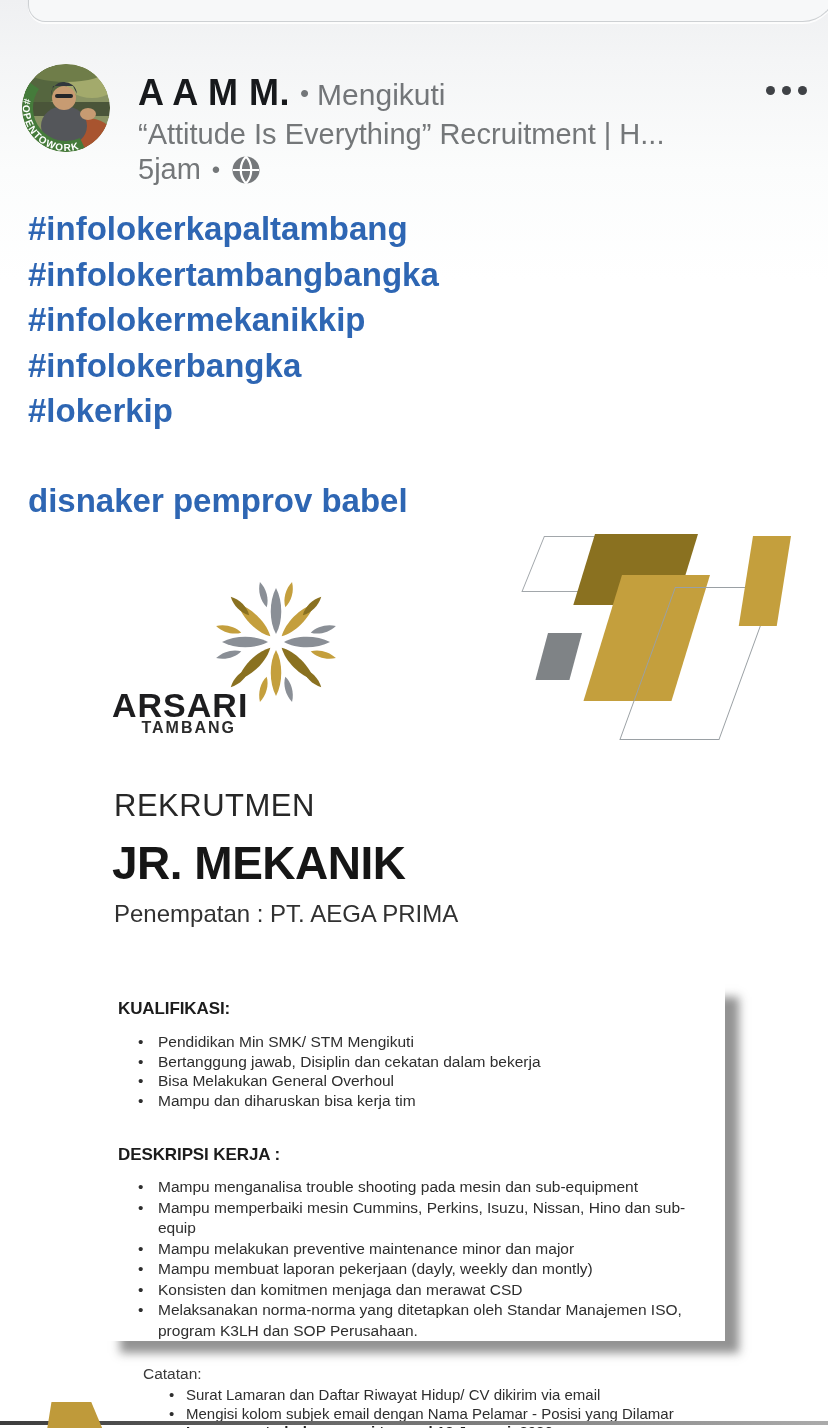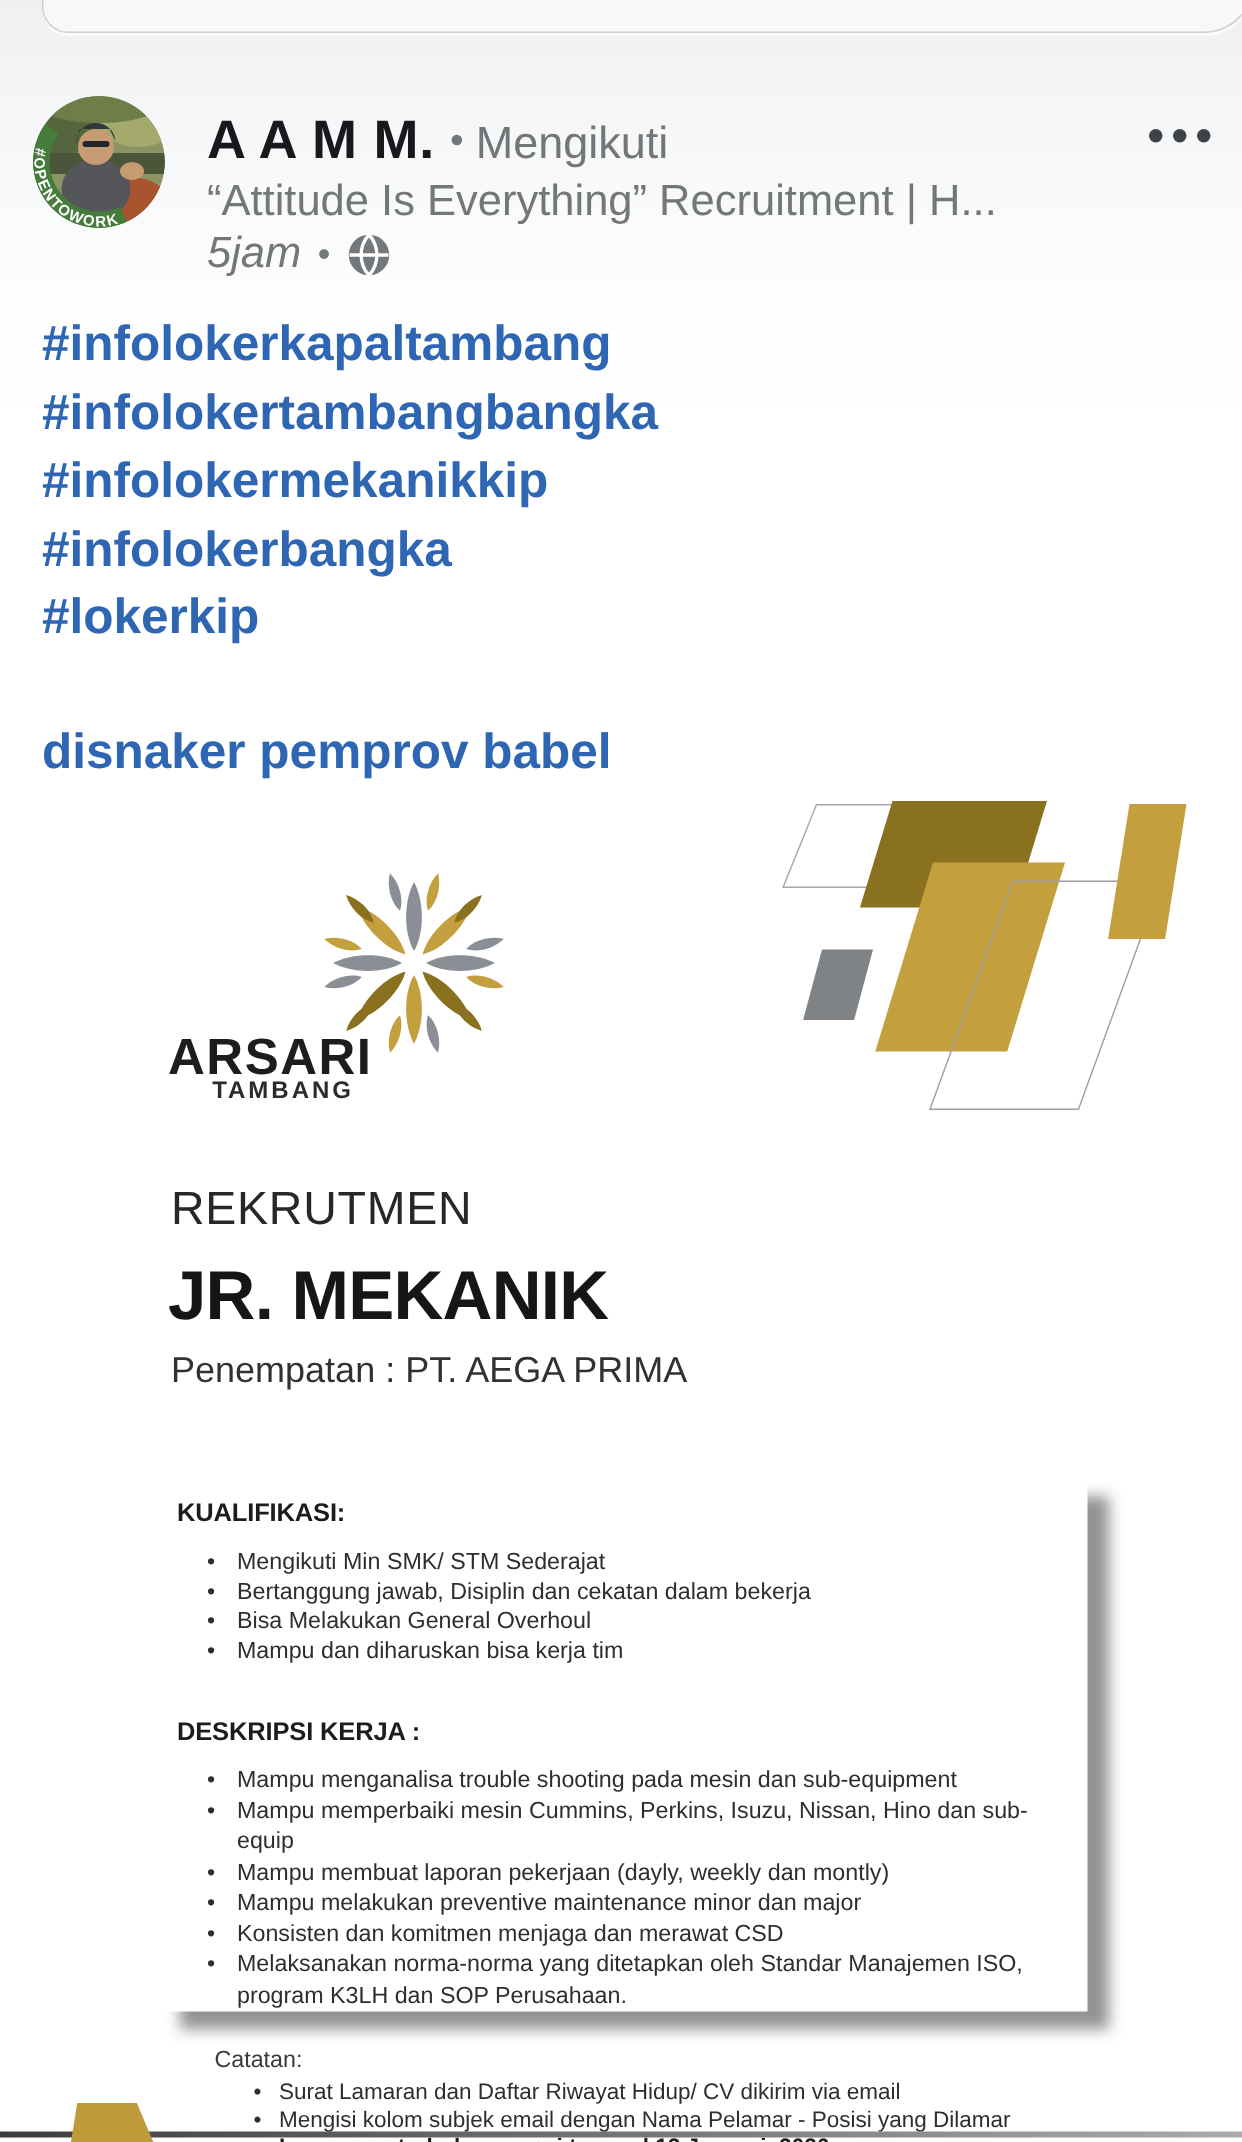--- a/index.html
+++ b/index.html
@@ -19,21 +19,21 @@
   .avatar{position:absolute;left:22px;top:64px;width:88px;height:88px;border-radius:50%;}
   .name-row{position:absolute;left:138px;top:72px;white-space:nowrap;}
   .name{font-size:36px;font-weight:bold;color:#17191c;letter-spacing:.5px;}
   .follow-sep{font-size:26px;color:#737679;margin:0 8px 0 10px;vertical-align:3px;}
   .follow{font-size:30px;color:#737679;}
   .headline{
     position:absolute;left:138px;top:118px;width:600px;
     font-size:29px;color:#747779;white-space:nowrap;overflow:hidden;
   }
   .meta-row{position:absolute;left:138px;top:153px;display:flex;align-items:center;}
-  .meta-time{font-size:29px;color:#747779;font-style:italic;}
+  .meta-time{font-size:29px;color:#747779;}
   .meta-sep{font-size:24px;color:#747779;margin:0 11px;}
   .globe{width:30px;height:30px;display:block;}
   .ellipsis{position:absolute;left:760px;top:80px;display:flex;gap:7px;padding:6px;cursor:pointer;}
   .ellipsis i{width:9px;height:9px;border-radius:50%;background:#3f4246;}
   
   .post-text{position:absolute;left:28px;top:206px;line-height:45.5px;}
   .hashtag{display:block;font-size:33px;font-weight:bold;color:#2e66b3;text-decoration:none;}
   .mention{display:block;margin-top:44px;font-size:33px;font-weight:bold;color:#2e66b3;text-decoration:none;}
   
   .poster{position:absolute;left:0;top:520px;width:828px;height:908px;background:#fff;padding-left:40px;}
@@ -174,31 +174,31 @@
   <div class="deco deco-outline-2"></div>
   <div class="deco deco-gold-right"></div>
 
   <div class="kicker">REKRUTMEN</div>
   <div class="job-title">JR. MEKANIK</div>
   <div class="placement">Penempatan : PT. AEGA PRIMA</div>
 
   <div class="info-box">
     <h3>KUALIFIKASI:</h3>
     <ul>
-      <li>Mengikuti Min SMK/ STM Sederajat</li>
+      <li>Pendidikan Min SMK/ STM Mengikuti</li>
       <li>Bertanggung jawab, Disiplin  dan cekatan dalam bekerja</li>
       <li>Bisa Melakukan General Overhoul</li>
       <li>Mampu dan diharuskan bisa kerja tim</li>
     </ul>
     <h3 class="desk">DESKRIPSI KERJA :</h3>
     <ul class="desk">
       <li>Mampu menganalisa trouble shooting pada mesin dan sub-equipment</li>
       <li>Mampu memperbaiki mesin Cummins, Perkins, Isuzu, Nissan, Hino dan sub-equip</li>
+      <li>Mampu melakukan preventive maintenance minor dan major</li>
       <li>Mampu membuat laporan pekerjaan (dayly, weekly dan montly)</li>
-      <li>Mampu melakukan preventive maintenance minor dan major</li>
       <li>Konsisten dan komitmen menjaga dan merawat CSD</li>
       <li>Melaksanakan norma-norma yang ditetapkan oleh Standar Manajemen ISO, program K3LH dan SOP Perusahaan.</li>
     </ul>
   </div>
 
   <div class="notes">
     <div class="notes-heading">Catatan:</div>
     <ul>
       <li>Surat Lamaran dan Daftar Riwayat Hidup/ CV dikirim via email</li>
       <li>Mengisi kolom subjek email dengan  Nama Pelamar - Posisi yang Dilamar</li>

